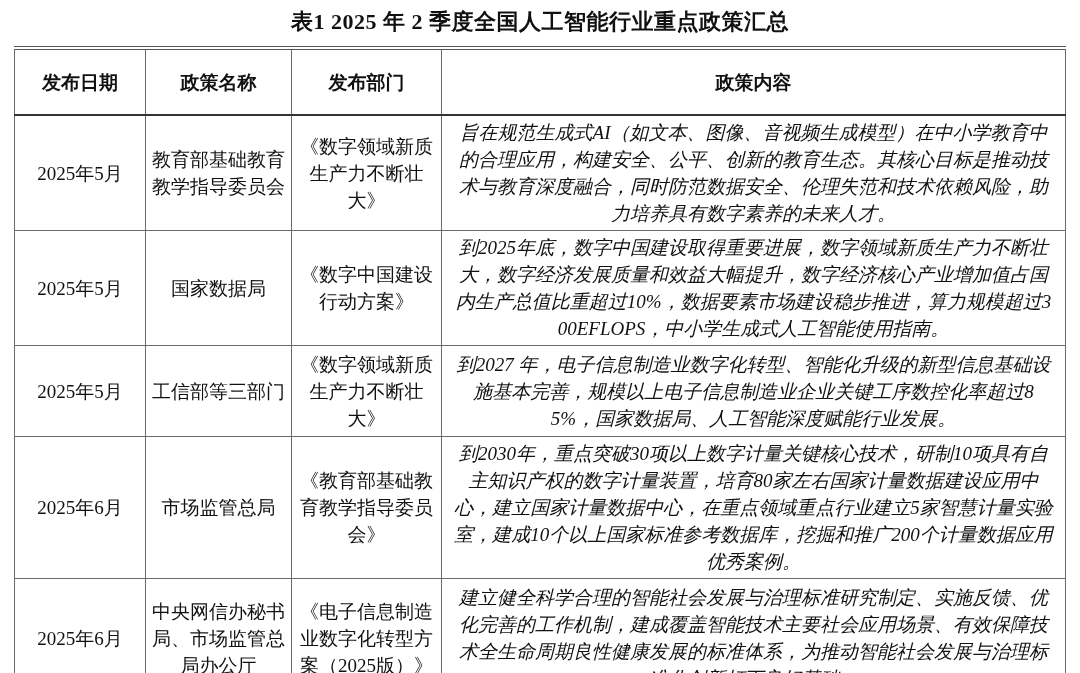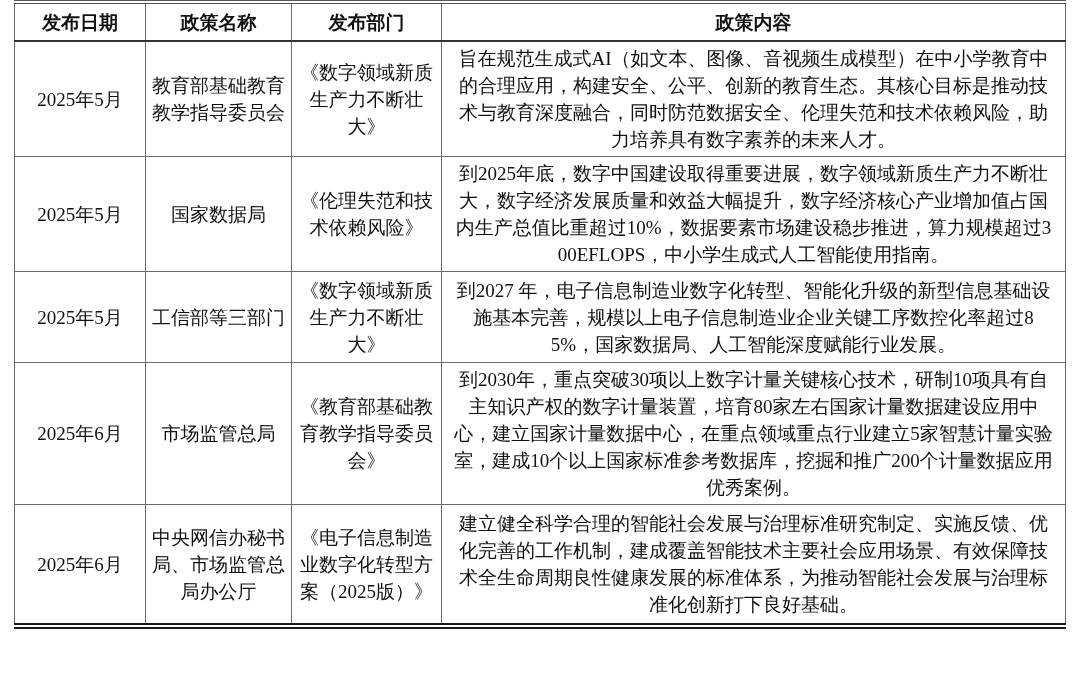--- a/index.html
+++ b/index.html
@@ -39,36 +39,38 @@
     vertical-align: middle;
     font-size: 19px;
     line-height: 27px;
     padding: 3px 6px;
     word-break: break-all;
   }
   .policy-table th {
     font-weight: bold;
     border-bottom: 2px solid #333333;
     height: 28px;
-    padding: 4px 4px;
+    padding: 18px 4px;
   }
   .policy-table td.content-cell {
     padding: 3px 12px;
+    font-style: italic;
   }
   tr.row-1 td { height: 102px; }
   tr.row-2 td { height: 99px; }
   tr.row-3 td { height: 84px; }
   tr.row-4 td { height: 129px; }
   tr.row-5 td { height: 112px; }
 </style>
 </head>
 <body>
 
 <div class="page">
 
+  <div class="doc-title">表1 2025 年 2 季度全国人工智能行业重点政策汇总</div>
 
   <table class="policy-table">
     <colgroup>
       <col style="width:131px">
       <col style="width:146px">
       <col style="width:150px">
       <col>
     </colgroup>
     <thead>
       <tr>
@@ -81,21 +83,21 @@
     <tbody>
       <tr class="row-1">
         <td>2025年5月</td>
         <td>教育部基础教育教学指导委员会</td>
         <td>《数字领域新质生产力不断壮大》</td>
         <td class="content-cell">旨在规范生成式AI（如文本、图像、音视频生成模型）在中小学教育中的合理应用，构建安全、公平、创新的教育生态。其核心目标是推动技术与教育深度融合，同时防范数据安全、伦理失范和技术依赖风险，助力培养具有数字素养的未来人才。</td>
       </tr>
       <tr class="row-2">
         <td>2025年5月</td>
         <td>国家数据局</td>
-        <td>《伦理失范和技术依赖风险》</td>
+        <td>《数字中国建设行动方案》</td>
         <td class="content-cell">到2025年底，数字中国建设取得重要进展，数字领域新质生产力不断壮大，数字经济发展质量和效益大幅提升，数字经济核心产业增加值占国内生产总值比重超过10%，数据要素市场建设稳步推进，算力规模超过300EFLOPS，中小学生成式人工智能使用指南。</td>
       </tr>
       <tr class="row-3">
         <td>2025年5月</td>
         <td>工信部等三部门</td>
         <td>《数字领域新质生产力不断壮大》</td>
         <td class="content-cell">到2027 年，电子信息制造业数字化转型、智能化升级的新型信息基础设施基本完善，规模以上电子信息制造业企业关键工序数控化率超过85%，国家数据局、人工智能深度赋能行业发展。</td>
       </tr>
       <tr class="row-4">
         <td>2025年6月</td>

